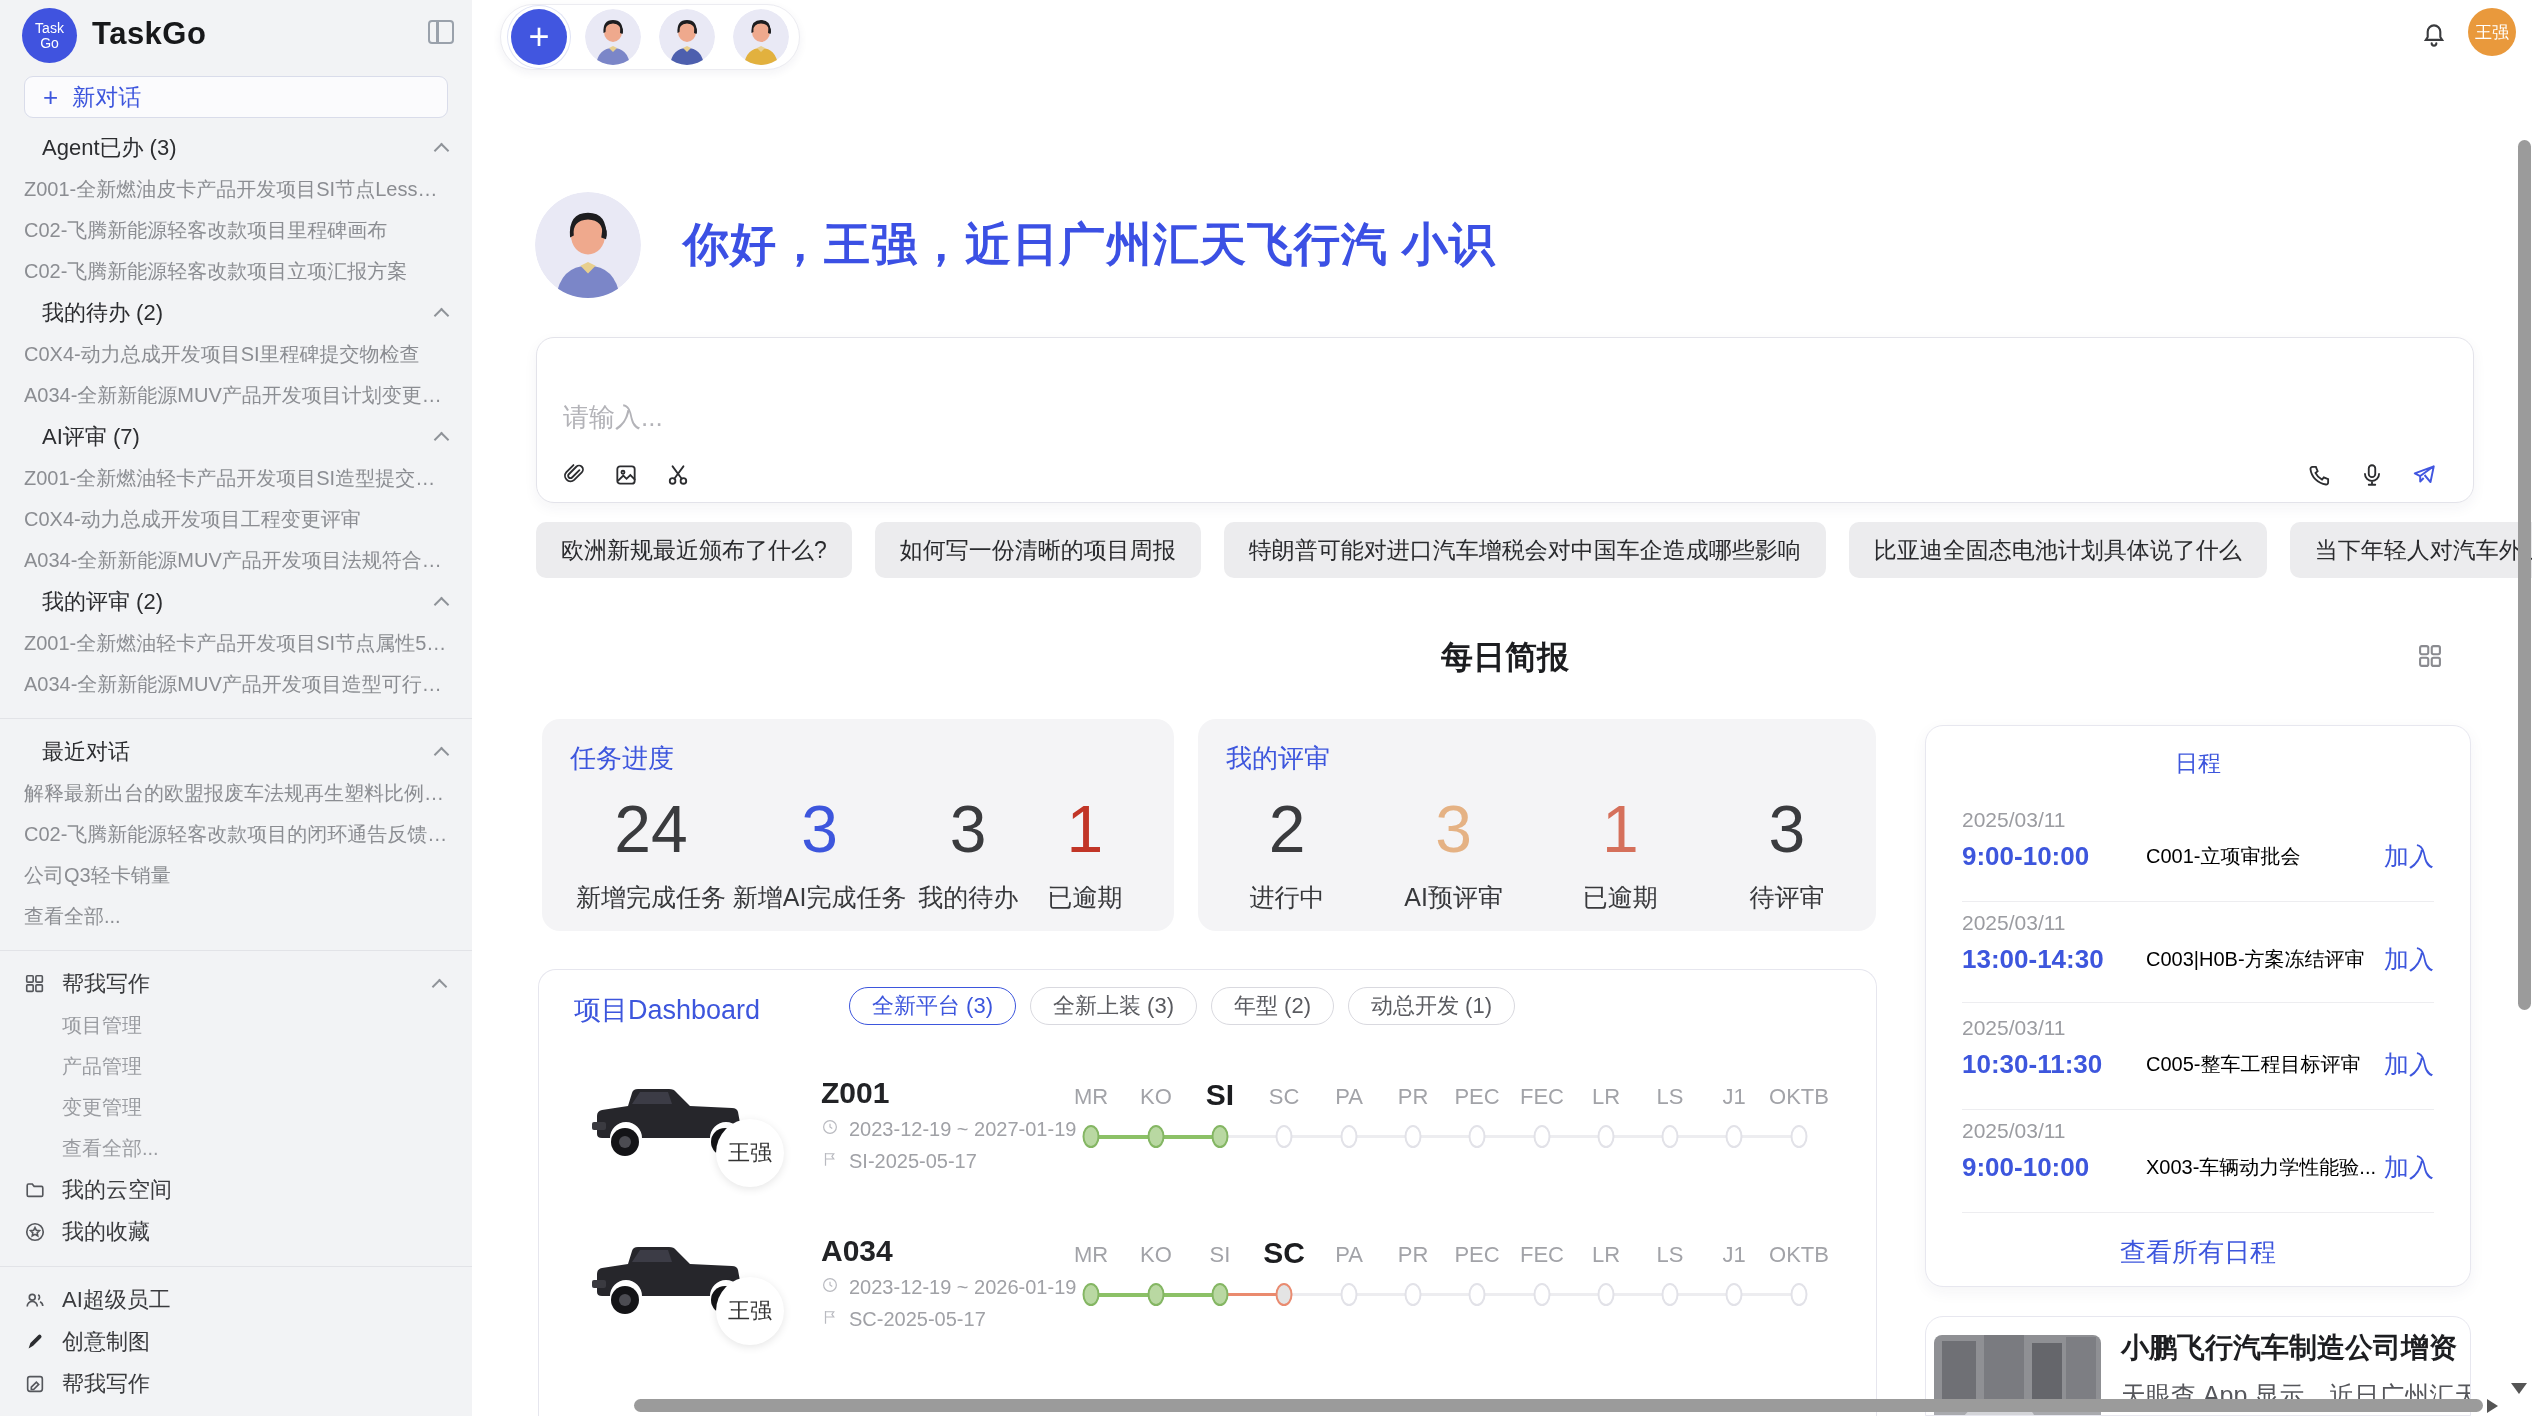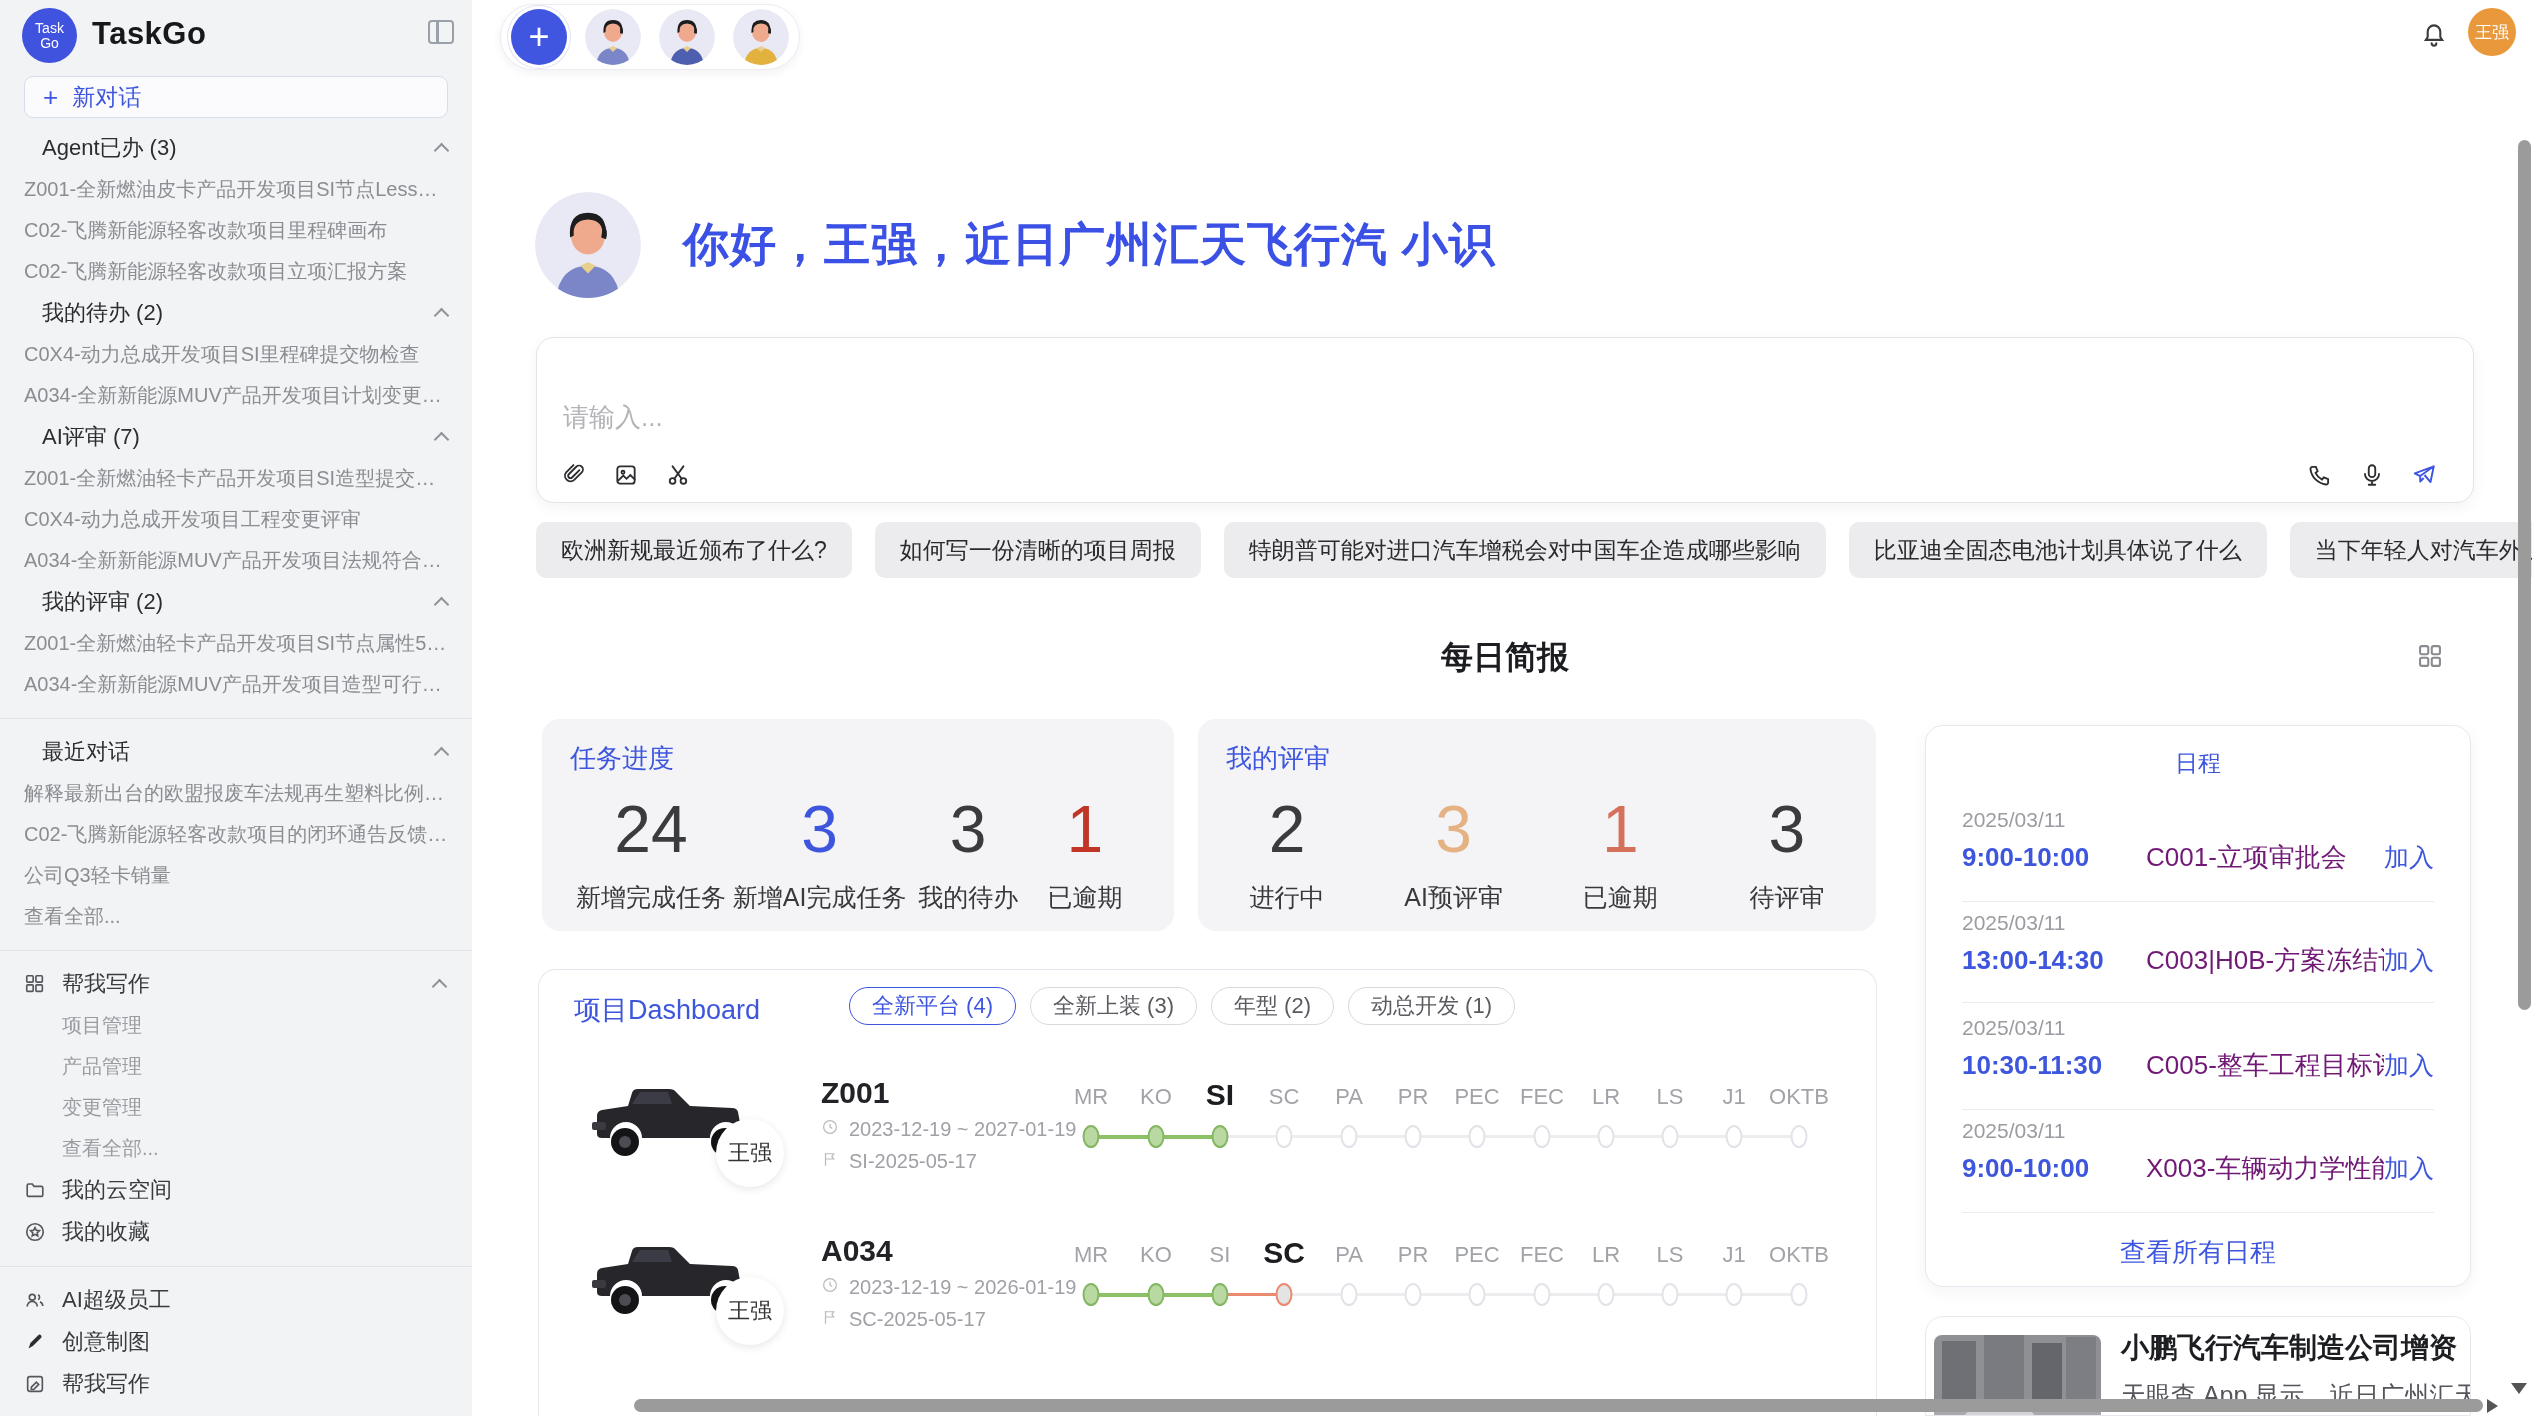--- a/index.html
+++ b/index.html
@@ -105,21 +105,21 @@
   .ms-seg.done { background:#8cc167; height:4px; }
   .ms-seg.overdue { background:#ea8a6e; height:3px; }
 
   .sched-card { position:absolute; left:1453px; top:725px; width:546px; height:562px; background:#fff;
     border:1px solid #e7e7ef; border-radius:18px; box-shadow:0 5px 16px rgba(40,40,80,.05); }
   .sched-title { position:absolute; top:22px; width:100%; text-align:center; font-size:23px; color:#3d56dd; }
   .sched-entry { position:absolute; left:0; width:100%; padding:0 36px; }
   .se-date { font-size:21px; color:#9b9ca1; }
   .se-row { display:flex; align-items:center; margin-top:8px; }
   .se-time { width:150px; font-size:26px; font-weight:bold; color:#3d56dd; }
-  .se-title { flex:1; font-size:26px; color:#701a75; padding-left:34px; white-space:nowrap; overflow:hidden; }
+  .se-title { flex:1; font-size:20px; color:#000000; padding-left:34px; white-space:nowrap; overflow:hidden; }
   .se-join { font-size:25px; color:#3d56dd; cursor:pointer; }
   .se-div { position:absolute; left:36px; right:36px; height:1px; background:#ededf0; }
   .sched-footer { position:absolute; bottom:16px; width:100%; text-align:center; font-size:26px; color:#3d56dd; cursor:pointer; }
 
   .news-card { position:absolute; left:1453px; top:1316px; width:546px; height:100px; background:#fff;
     border:1px solid #e7e7ef; border-radius:18px 18px 0 0; overflow:hidden; }
   .news-img { position:absolute; left:8px; top:18px; width:167px; height:100px; border-radius:8px; overflow:hidden; }
   .news-title { position:absolute; left:195px; top:12px; font-size:28px; font-weight:bold; color:#1d1e21; white-space:nowrap; }
   .news-body { position:absolute; left:195px; top:62px; font-size:25px; color:#55565b; white-space:nowrap; }
 
@@ -429,21 +429,21 @@
           <div class="stat-col">
             <div class="stat-num" style="color: rgb(58, 59, 62);">3</div>
             <div class="stat-lbl">待评审</div>
           </div>
         </div>
       </div>
 
     <div class="dash-card">
       <div class="dash-title">项目Dashboard</div>
       <div class="dash-tabs" id="dash-tabs">
-          <div class="dtab active">全新平台 (4)</div>
+          <div class="dtab active">全新平台 (3)</div>
           <div class="dtab">全新上装 (3)</div>
           <div class="dtab">年型 (2)</div>
           <div class="dtab">动总开发 (1)</div>
         </div>
       <div id="proj-rows">
           <div class="proj-row" style="top: 100px;">
             <div class="truck"><svg viewBox="0 0 160 100" width="160" height="100">
                 <path d="M152 64 l-4-22 q-1-4-6-4 l-42-2 -14-14 q-2-3-7-3 l-31 0 q-5 0-6 4 l-4 13 -26 4 q-5 1-5 6 l0 18 q0 4 5 4 l8 0 a16 16 0 0 1 32 0 l68 0 a16 16 0 0 1 32 0 l-0 0 q5 0 5-4z" fill="#26262b"></path>
                 <path d="M50 22 l28 0 4 12 -40 0z" fill="#3c3c46"></path>
                 <circle cx="35" cy="72" r="14" fill="#141417"></circle>

